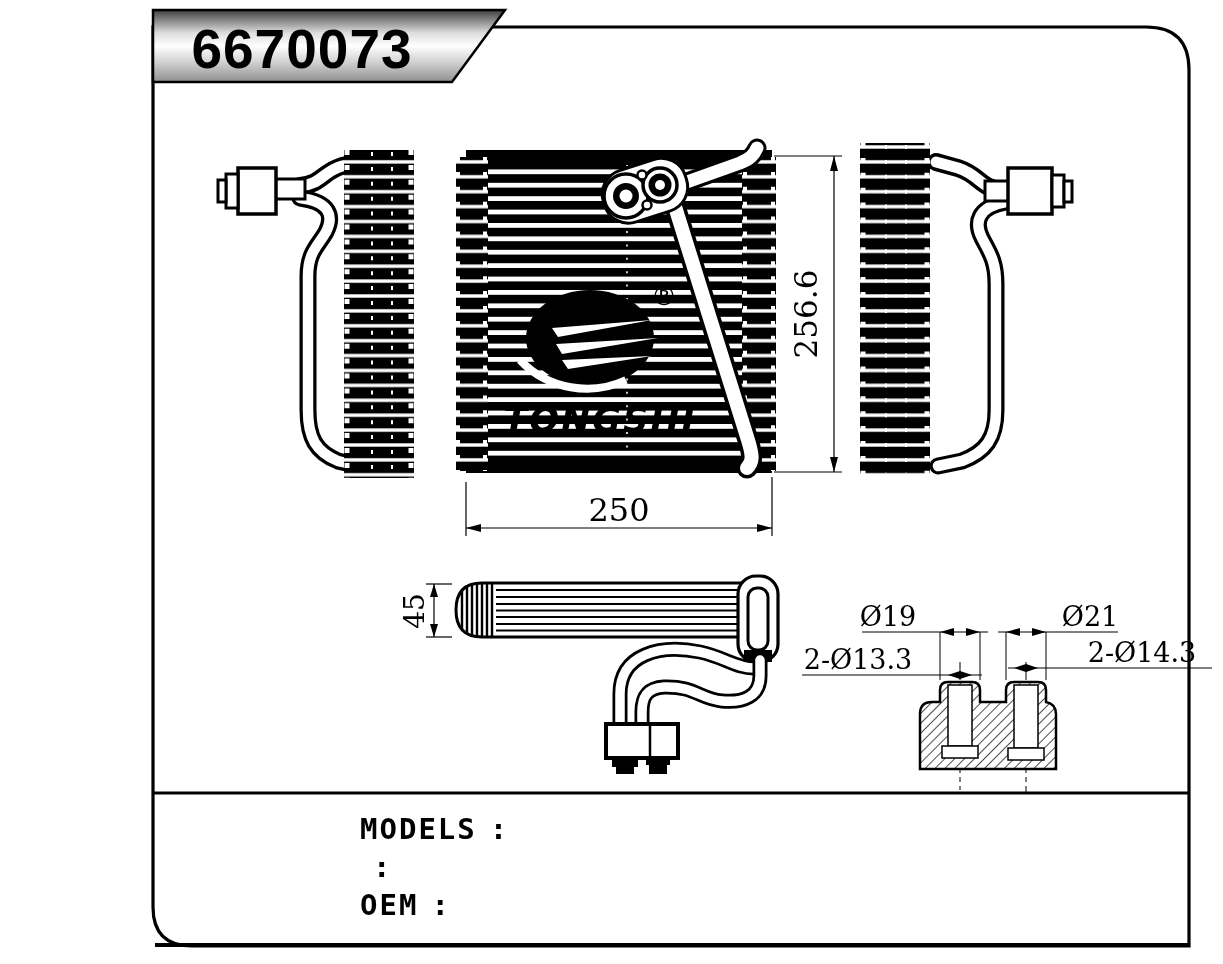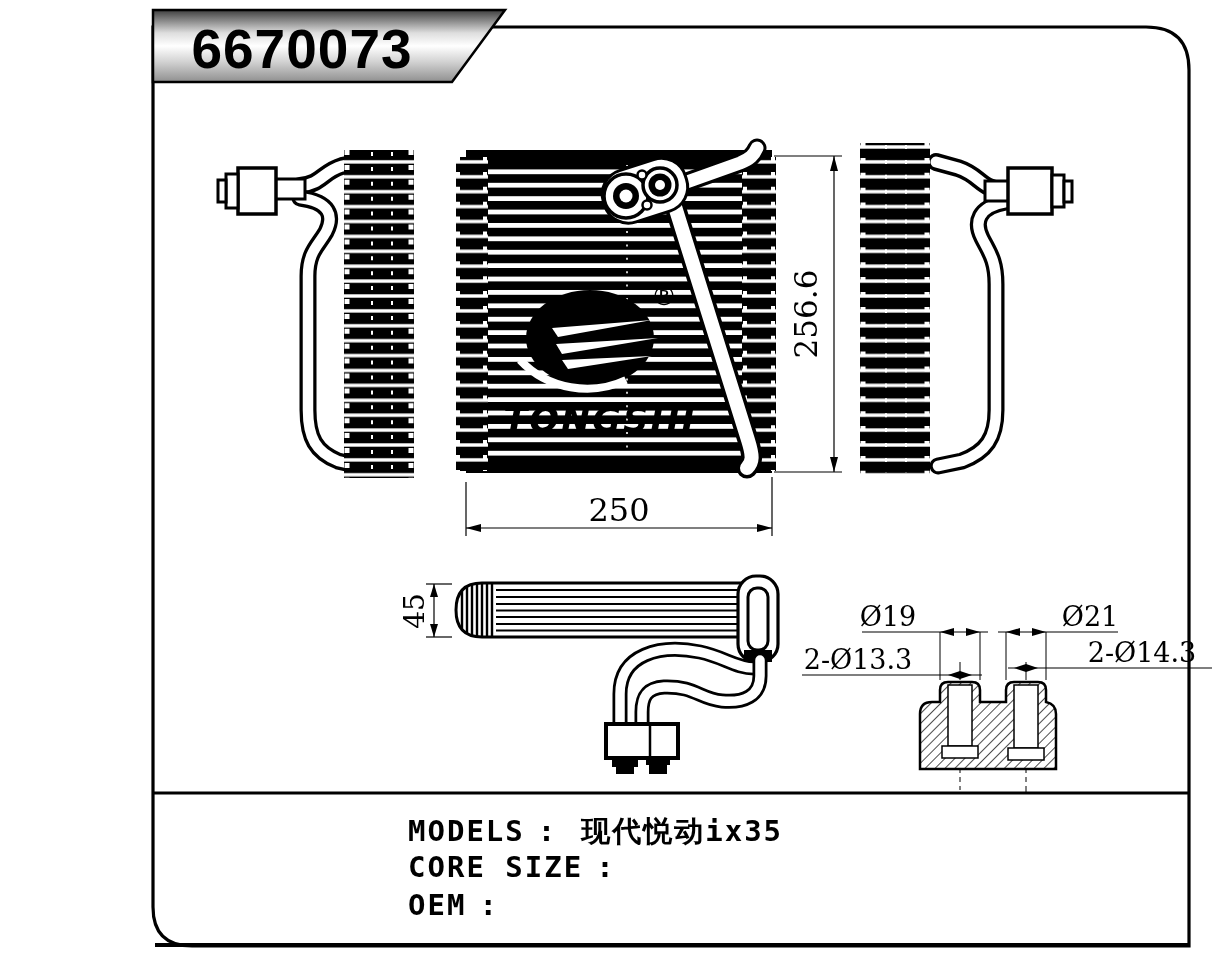--- a/index.html
+++ b/index.html
@@ -1,21 +1,21 @@
 <!DOCTYPE html>
 <html><head>
 <meta charset="utf-8">
 <style>
   html,body{margin:0;padding:0;background:#fff;}
   .screen{position:relative;width:1223px;height:964px;background:#fff;overflow:hidden;
           font-family:"Liberation Sans",sans-serif;}
   .screen svg{position:absolute;left:0;top:0;}
   .specs{position:absolute;left:360px;top:812px;color:#000;
          font-family:"DejaVu Sans Mono","DejaVu Sans",monospace;
-         font-size:29px;font-weight:bold;letter-spacing:2px;margin-left:48px;}
+         font-size:29px;font-weight:bold;letter-spacing:2px;}
   .spec-row{display:flex;align-items:baseline;height:38px;white-space:pre;}
   .spec-sep{margin:0 24px 0 13px;}
 </style>
 </head>
 <body>
 
 <div class="screen">
 
 <svg width="1223" height="964" viewBox="0 0 1223 964">
   <defs>
@@ -262,23 +262,23 @@
   </g>
 
   <g>
     <polygon points="153,10 505,10 452,82 153,82" fill="url(#bannerGrad)" stroke="#000" stroke-width="2.5"></polygon>
     <text x="302" y="68" text-anchor="middle" font-family="Liberation Sans, sans-serif" font-size="55" font-weight="bold" letter-spacing="1" fill="#000">6670073</text>
   </g>
 </svg>
 
 <div class="specs">
   <div class="spec-row">
-    <span>MODELS</span><span class="spec-sep">:</span><span>现代悦动ix35</span>
+    <span>MODELS</span><span class="spec-sep">:</span>
   </div>
   <div class="spec-row">
-    <span>CORE SIZE</span><span class="spec-sep">:</span>
+    <span class="spec-sep">:</span>
   </div>
   <div class="spec-row">
     <span>OEM</span><span class="spec-sep">:</span><span></span>
   </div>
 </div>
 
 </div>
 
 </body></html>

